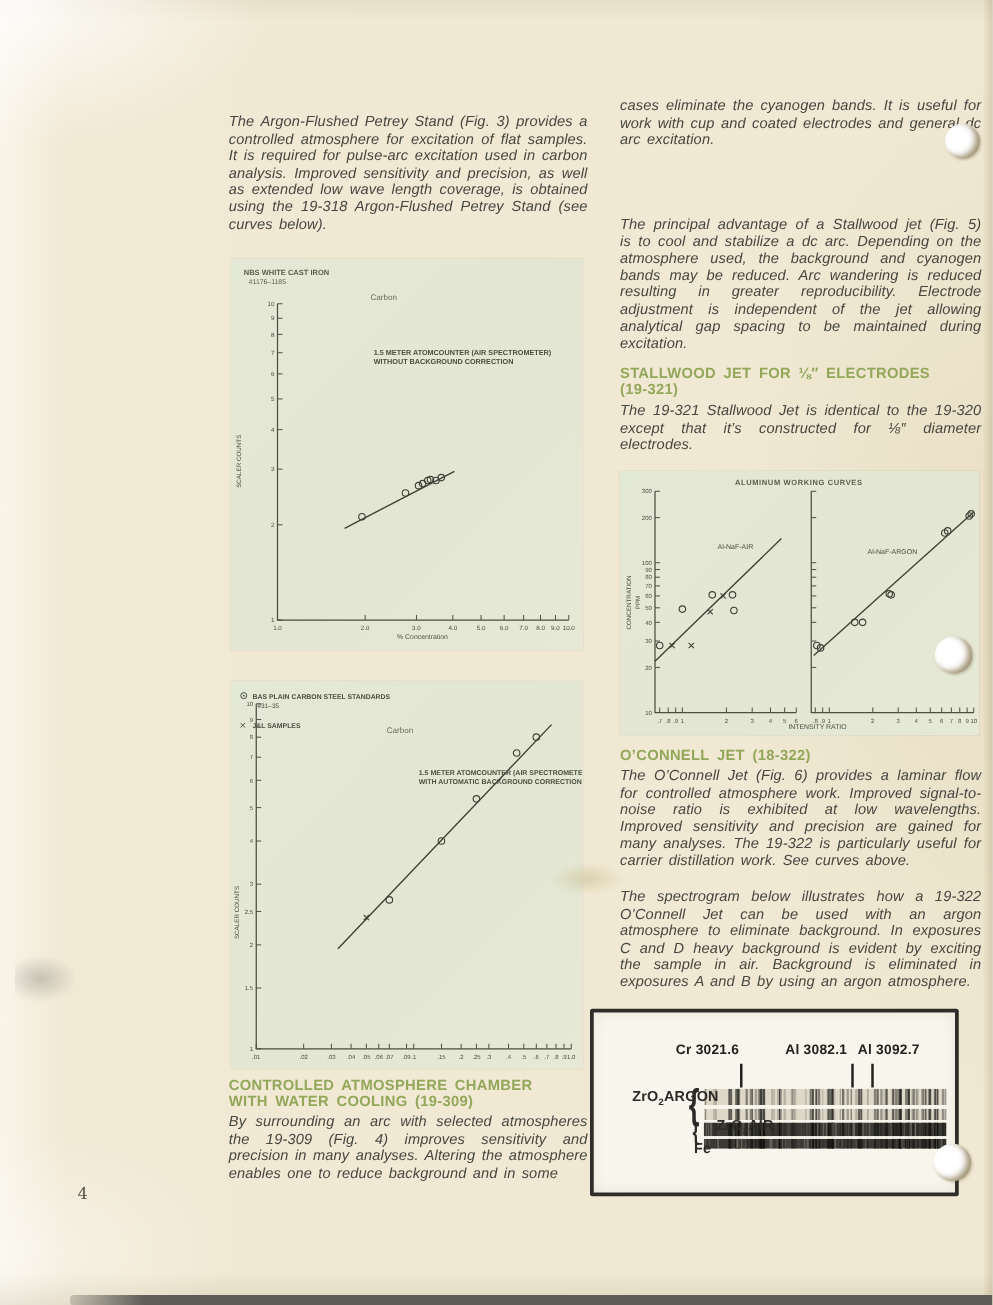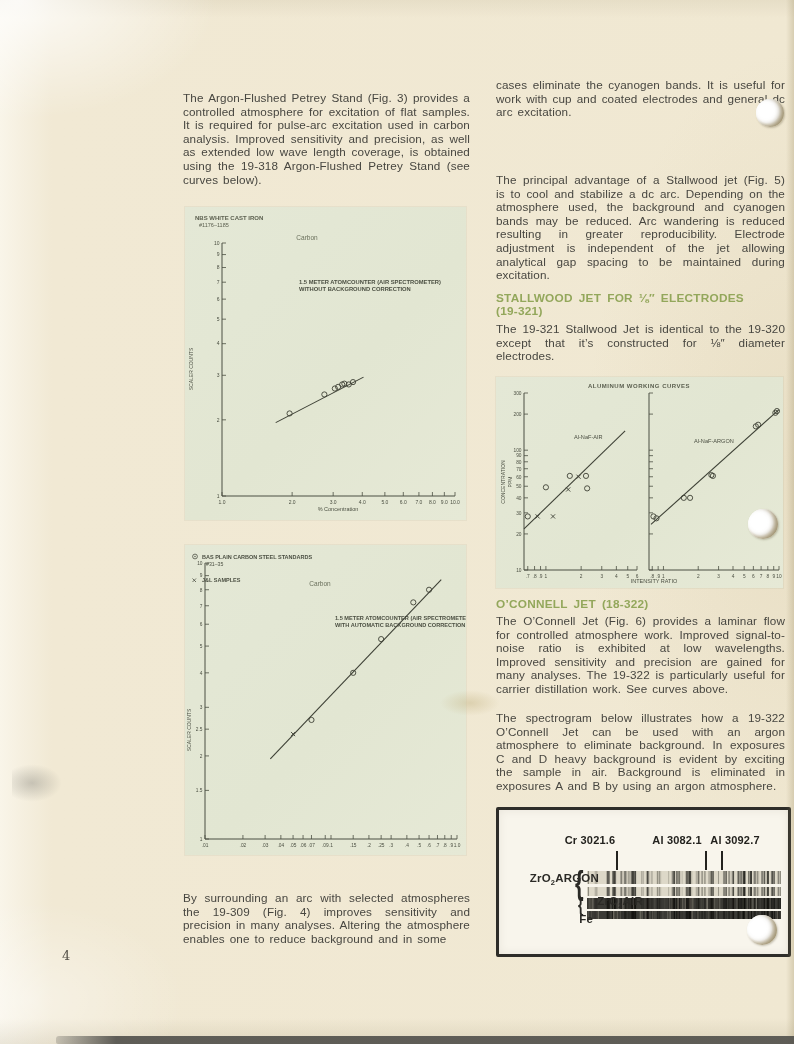--- a/index.html
+++ b/index.html
@@ -8,21 +8,21 @@
     background:
       radial-gradient(ellipse 280px 170px at 20px 0px, rgba(255,255,255,.8), rgba(255,255,255,0) 70%),
       radial-gradient(ellipse 220px 140px at 30px 1000px, rgba(255,255,255,.4), rgba(255,255,255,0) 70%),
       radial-gradient(ellipse 300px 600px at 100% 45%, rgba(205,188,148,.22), rgba(205,188,148,0) 70%),
       linear-gradient(180deg, rgba(160,148,115,.12), rgba(160,148,115,0) 18px),
       linear-gradient(0deg, rgba(150,138,105,.2), rgba(150,138,105,0) 26px),
       linear-gradient(90deg, #f9f5e9 0px, #f5efdf 24px, #f1e9d4 52px, #f0e8d2 100%);}
   .abs{position:absolute;}
   .h-green{color:#93a75b;font-weight:bold;font-size:11.8px;line-height:13.4px;letter-spacing:.25px;word-spacing:2.5px;}
   .body-text{font-size:11.7px;line-height:13.6px;color:#474640;text-align:justify;
-    letter-spacing:.12px;word-spacing:1.6px;margin:0;}
+    letter-spacing:.12px;word-spacing:1.6px;margin:0;font-style:italic;}
   .pagenum{font-family:"DejaVu Serif",serif;font-size:13px;color:#56524a;}
   .chartbox{background:linear-gradient(135deg,#e4e8d6 0%,#e2e6d2 55%,#e6e9d6 100%);
     box-shadow:0 0 0 1px rgba(120,125,100,.08);}
   .spectro{background:#f8f5ec;border:3px solid #2e2d29;border-radius:2px;
     box-shadow:inset 0 0 10px rgba(60,55,40,.08);}
   .wl{position:absolute;top:24px;transform:translateX(-50%);font-weight:bold;font-size:11px;
     color:#23221e;white-space:nowrap;letter-spacing:.2px;}
   .wl-tick{position:absolute;top:41px;width:2px;height:19px;background:#23221e;}
   .srow-label{position:absolute;left:0;text-align:right;font-weight:bold;font-size:11.5px;color:#2b2a26;letter-spacing:.2px;margin-left:22px;}
   .srow-label sub{font-size:7.5px;}
@@ -180,20 +180,24 @@
         <text x="272" y="302" fill="#4b4f42" font-size="4.8" font-family="&quot;Liberation Sans&quot;, sans-serif" text-anchor="middle">1.0</text>
         <line x1="85.33275642461382" y1="213.95044726394502" x2="256.2577191873542" y2="34.692686277261316" stroke="#3e4136" stroke-width="1.1"></line>
         <circle cx="126.48235304179636" cy="174.9436010921195" r="2.6" fill="none" stroke="#3e4136" stroke-width="0.9"></circle>
         <circle cx="168.18749864101582" cy="127.8314423934824" r="2.6" fill="none" stroke="#3e4136" stroke-width="0.9"></circle>
         <circle cx="196.14044109267672" cy="94.09985999018227" r="2.6" fill="none" stroke="#3e4136" stroke-width="0.9"></circle>
         <circle cx="228.30477673569328" cy="57.37623098496991" r="2.6" fill="none" stroke="#3e4136" stroke-width="0.9"></circle>
         <circle cx="244.0470575483391" cy="44.74716359022361" r="2.6" fill="none" stroke="#3e4136" stroke-width="0.9"></circle>
         <path d="M105.97022054633837 186.96169728759676 L110.17022054633836 191.16169728759675 M105.97022054633837 191.16169728759675 L110.17022054633836 186.96169728759676" stroke="#3e4136" stroke-width="0.9"></path>
       </svg></div>
 
+  <div class="abs h-green" style="left:183px;top:862px;width:292px">
+    <span>CONTROLLED ATMOSPHERE CHAMBER</span><br>
+    <span>WITH WATER COOLING (19-309)</span>
+  </div>
   <p class="abs body-text" style="left:183px;top:891px;width:287px">By surrounding an arc with selected atmospheres the 19-309 (Fig. 4) improves sensitivity and precision in many analyses. Altering the atmosphere enables one to reduce background and in some</p>
 
   <div class="abs pagenum" style="left:62px;top:948px">4</div>
 
   <p class="abs body-text" style="left:496px;top:78px;width:289px">cases eliminate the cyanogen bands. It is useful for work with cup and coated electrodes and general dc arc excitation.</p>
 
   <p class="abs body-text" style="left:496px;top:173px;width:289px">The principal advantage of a Stallwood jet (Fig. 5) is to cool and stabilize a dc arc. Depending on the atmosphere used, the background and cyanogen bands may be reduced. Arc wandering is reduced resulting in greater reproducibility. Electrode adjustment is independent of the jet allowing analytical gap spacing to be maintained during excitation.</p>
 
   <div class="abs h-green" style="left:496px;top:292px;width:292px">
     <span>STALLWOOD JET FOR ⅛″ ELECTRODES</span><br>
@@ -308,21 +312,21 @@
         <circle cx="259.8114229494105" cy="49.36771272971876" r="2.6" fill="none" stroke="#3e4136" stroke-width="0.9"></circle>
         <circle cx="262.1461635943953" cy="47.746382333913004" r="2.6" fill="none" stroke="#3e4136" stroke-width="0.9"></circle>
         <circle cx="279.3578312714685" cy="35.81558967145642" r="2.6" fill="none" stroke="#3e4136" stroke-width="0.9"></circle>
         <circle cx="280.9512309160898" cy="34.068262585563076" r="2.6" fill="none" stroke="#3e4136" stroke-width="0.9"></circle>
       </svg></div>
 
   <div class="abs h-green" style="left:496px;top:598px;width:292px">O’CONNELL JET (18-322)</div>
   <p class="abs body-text" style="left:496px;top:614px;width:289px">The O’Connell Jet (Fig. 6) provides a laminar flow for controlled atmosphere work. Improved signal-to-noise ratio is exhibited at low wavelengths. Improved sensitivity and precision are gained for many analyses. The 19-322 is particularly useful for carrier distillation work. See curves above.</p>
   <p class="abs body-text" style="left:496px;top:711px;width:289px">The spectrogram below illustrates how a 19-322 O’Connell Jet can be used with an argon atmosphere to eliminate background. In exposures C and D heavy background is evident by exciting the sample in air. Background is eliminated in exposures A and B by using an argon atmosphere.</p>
 
-  <div class="abs spectro" style="left:496px;top:807px;width:289px;height:144px">
+  <div class="abs spectro" style="left:472px;top:807px;width:289px;height:144px">
       <div class="wl" style="left: 91px;">Cr 3021.6</div>
       <div class="wl-tick" style="left: 117px;"></div>
       <div class="wl" style="left: 178px;">Al 3082.1</div>
       <div class="wl-tick" style="left: 206px;"></div>
       <div class="wl" style="left: 236px; text-align: right;">Al 3092.7</div>
       <div class="wl-tick" style="left: 222px;"></div>
       <svg width="194" height="13" style="position: absolute; left: 88px; top: 61px;">
         <rect width="194" height="13" fill="#ddd8c8"></rect>
         <rect x="146.0" y="0" width="1.1" height="13" fill="#24241f" opacity="0.51"></rect>
         <rect x="55.7" y="0" width="1.2" height="13" fill="#24241f" opacity="0.22"></rect>

